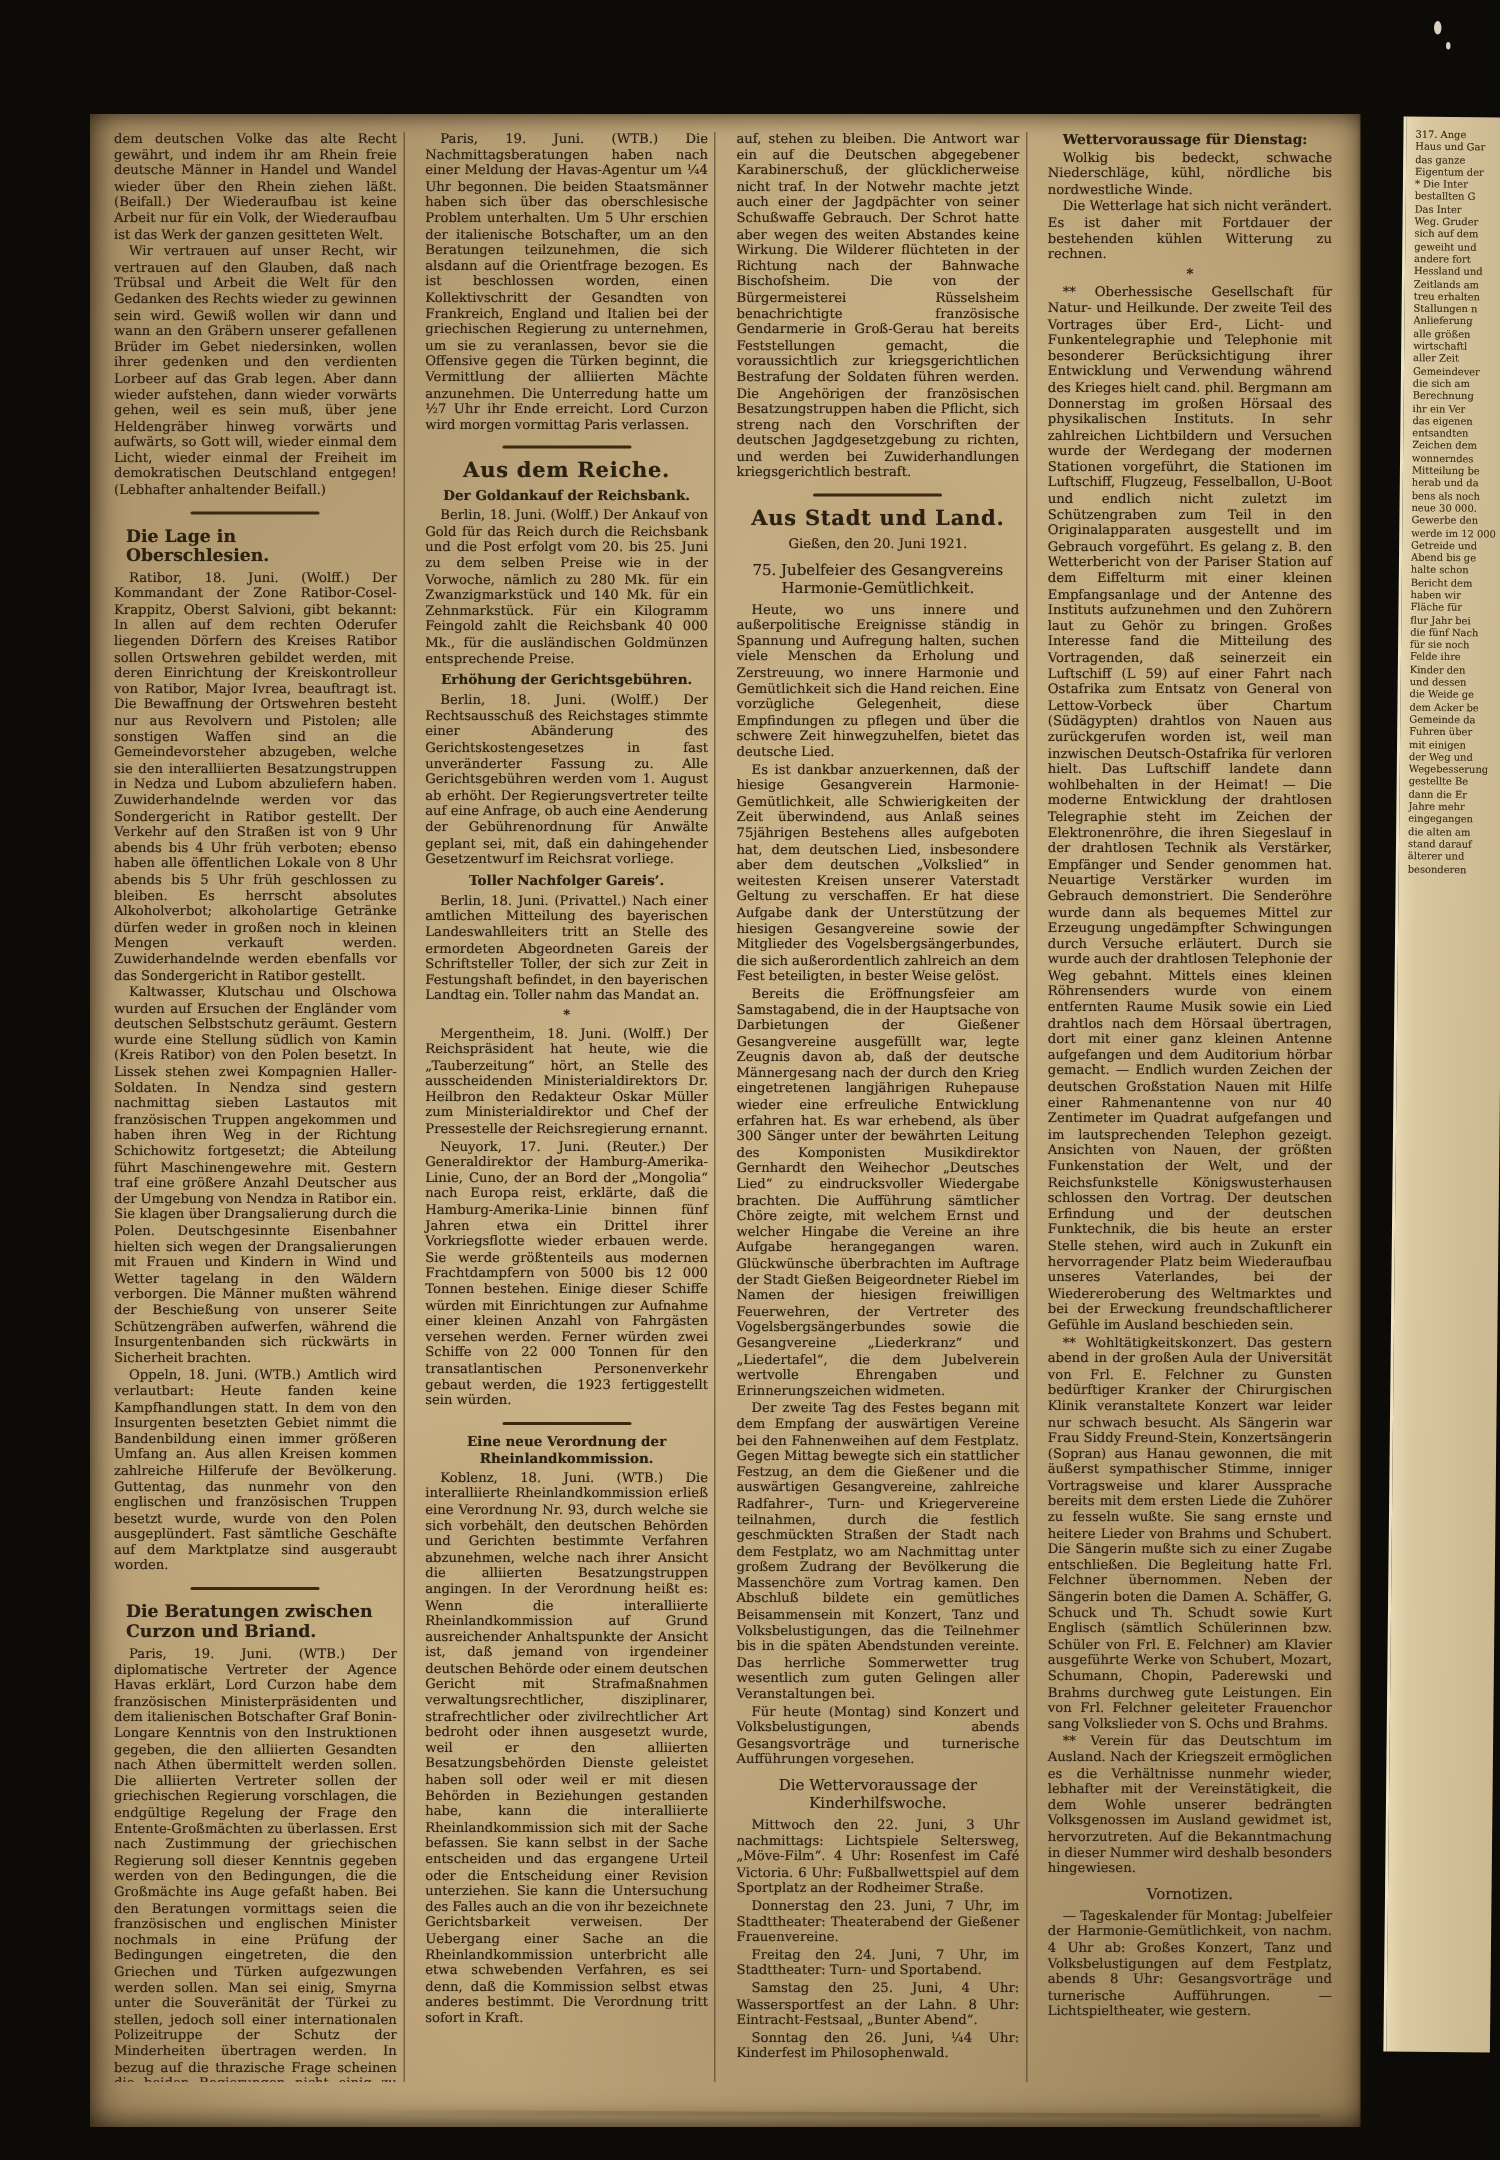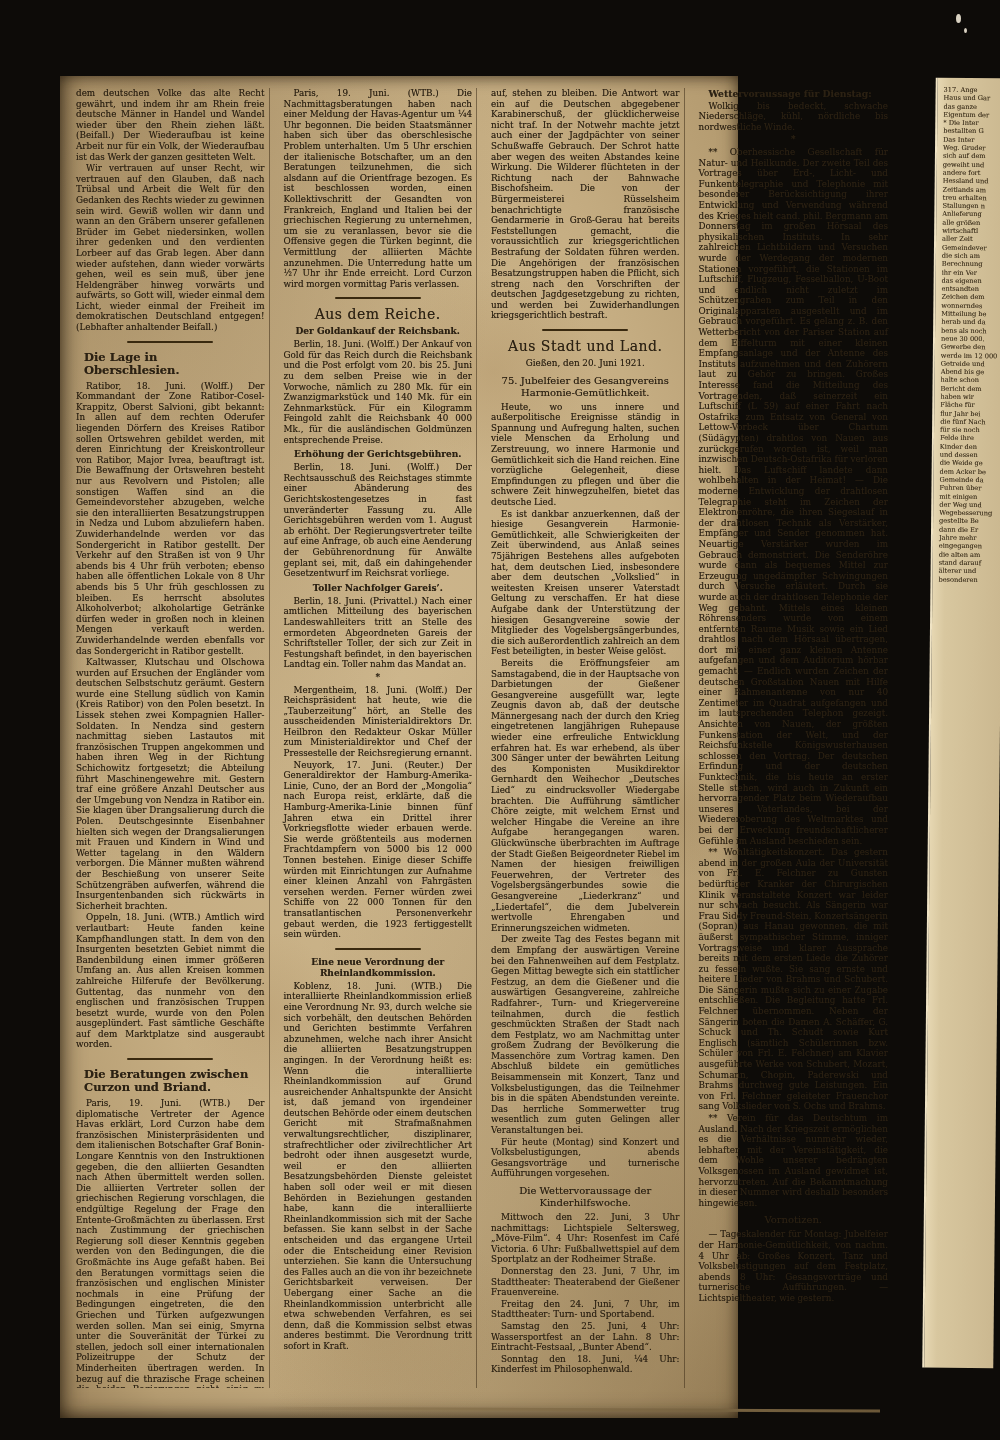--- a/index.html
+++ b/index.html
@@ -3,21 +3,21 @@
 <meta charset="utf-8">
 <style>
   html,body{margin:0;padding:0;}
   body{
     width:1000px;height:1440px;position:relative;overflow:hidden;
     background:#0d0b08;
     font-family:"DejaVu Serif","Liberation Serif",serif;
   }
   
   .paper{
-    position:absolute;left:60px;top:76px;width:678px;height:1342px;
+    position:absolute;left:60px;top:76px;width:847px;height:1342px;
     background:
       radial-gradient(ellipse at 18% 8%, rgba(120,95,60,.28), rgba(0,0,0,0) 40%),
       radial-gradient(ellipse at 85% 95%, rgba(110,88,55,.30), rgba(0,0,0,0) 45%),
       radial-gradient(ellipse at 50% 45%, #cdb68c 0%, #c6ae83 55%, #b59c71 85%, #9c835b 100%);
     box-shadow: inset 14px 0 22px -12px rgba(30,20,8,.75),
                 inset -10px 0 18px -10px rgba(30,20,8,.55),
                 inset 0 -14px 20px -12px rgba(30,20,8,.7),
                 inset 0 10px 16px -10px rgba(30,20,8,.6);
     color:#2b2113;
   }
@@ -36,21 +36,21 @@
   }
   .col{
     overflow:hidden;padding:0 4px 0 2px;
     border-right:1px solid rgba(62,46,24,.55);
     font-size:8.8px;line-height:10.6px;
     text-shadow:0 0 .5px rgba(43,33,19,.55);
   }
   .col:last-child{border-right:none;}
   .p{text-align:justify;text-indent:10px;margin:0 0 1px 0;word-spacing:-.2px;}
   .p.noindent{text-indent:0;}
-  .h-major{font-weight:normal;text-align:center;font-size:14px;line-height:16px;
+  .h-major{font-weight:bold;text-align:center;font-size:14px;line-height:16px;
            letter-spacing:.5px;margin:7px 0 4px;}
   .h-article{font-weight:bold;text-align:left;font-size:11.5px;line-height:13px;margin:8px 8px 4px;}
   .h-sub{font-weight:bold;text-align:center;font-size:9px;line-height:11px;margin:4px 2px 2px;}
   .h-sub2{font-weight:normal;text-align:center;font-size:10px;line-height:12px;margin:6px 2px 3px;}
   .h-left{font-weight:bold;font-size:9.2px;margin:1px 0 1px;text-indent:10px;}
   .dateline{text-align:center;font-size:8.8px;margin:1px 0 2px;}
   .rule{width:86px;height:2px;background:#39290f;margin:8px auto 7px;border-radius:1px;}
   .star{text-align:center;font-weight:bold;margin:2px 0;}
   
   .gutter{position:absolute;left:905px;top:0;width:26px;height:1440px;
@@ -116,25 +116,26 @@
         <div class="p">Heute, wo uns innere und außerpolitische Ereignisse ständig in Spannung und Aufregung halten, suchen viele Menschen da Erholung und Zerstreuung, wo innere Harmonie und Gemütlichkeit sich die Hand reichen. Eine vorzügliche Gelegenheit, diese Empfindungen zu pflegen und über die schwere Zeit hinwegzuhelfen, bietet das deutsche Lied.</div>
         <div class="p">Es ist dankbar anzuerkennen, daß der hiesige Gesangverein Harmonie-Gemütlichkeit, alle Schwierigkeiten der Zeit überwindend, aus Anlaß seines 75jährigen Bestehens alles aufgeboten hat, dem deutschen Lied, insbesondere aber dem deutschen „Volkslied“ in weitesten Kreisen unserer Vaterstadt Geltung zu verschaffen. Er hat diese Aufgabe dank der Unterstützung der hiesigen Gesangvereine sowie der Mitglieder des Vogelsbergsängerbundes, die sich außerordentlich zahlreich an dem Fest beteiligten, in bester Weise gelöst.</div>
         <div class="p">Bereits die Eröffnungsfeier am Samstagabend, die in der Hauptsache von Darbietungen der Gießener Gesangvereine ausgefüllt war, legte Zeugnis davon ab, daß der deutsche Männergesang nach der durch den Krieg eingetretenen langjährigen Ruhepause wieder eine erfreuliche Entwicklung erfahren hat. Es war erhebend, als über 300 Sänger unter der bewährten Leitung des Komponisten Musikdirektor Gernhardt den Weihechor „Deutsches Lied“ zu eindrucksvoller Wiedergabe brachten. Die Aufführung sämtlicher Chöre zeigte, mit welchem Ernst und welcher Hingabe die Vereine an ihre Aufgabe herangegangen waren. Glückwünsche überbrachten im Auftrage der Stadt Gießen Beigeordneter Riebel im Namen der hiesigen freiwilligen Feuerwehren, der Vertreter des Vogelsbergsängerbundes sowie die Gesangvereine „Liederkranz“ und „Liedertafel“, die dem Jubelverein wertvolle Ehrengaben und Erinnerungszeichen widmeten.</div>
         <div class="p">Der zweite Tag des Festes begann mit dem Empfang der auswärtigen Vereine bei den Fahnenweihen auf dem Festplatz. Gegen Mittag bewegte sich ein stattlicher Festzug, an dem die Gießener und die auswärtigen Gesangvereine, zahlreiche Radfahrer-, Turn- und Kriegervereine teilnahmen, durch die festlich geschmückten Straßen der Stadt nach dem Festplatz, wo am Nachmittag unter großem Zudrang der Bevölkerung die Massenchöre zum Vortrag kamen. Den Abschluß bildete ein gemütliches Beisammensein mit Konzert, Tanz und Volksbelustigungen, das die Teilnehmer bis in die späten Abendstunden vereinte. Das herrliche Sommerwetter trug wesentlich zum guten Gelingen aller Veranstaltungen bei.</div>
         <div class="p">Für heute (Montag) sind Konzert und Volksbelustigungen, abends Gesangsvorträge und turnerische Aufführungen vorgesehen.</div>
         <div class="h-sub2">Die Wettervoraussage der Kinderhilfswoche.</div>
         <div class="p">Mittwoch den 22. Juni, 3 Uhr nachmittags: Lichtspiele Seltersweg, „Möve-Film“. 4 Uhr: Rosenfest im Café Victoria. 6 Uhr: Fußballwettspiel auf dem Sportplatz an der Rodheimer Straße.</div>
         <div class="p">Donnerstag den 23. Juni, 7 Uhr, im Stadttheater: Theaterabend der Gießener Frauenvereine.</div>
         <div class="p">Freitag den 24. Juni, 7 Uhr, im Stadttheater: Turn- und Sportabend.</div>
         <div class="p">Samstag den 25. Juni, 4 Uhr: Wassersportfest an der Lahn. 8 Uhr: Eintracht-Festsaal, „Bunter Abend“.</div>
-        <div class="p">Sonntag den 18. Juni, ¼4 Uhr: Kinderfest im Philosophenwald.</div>
+        <div class="p">Sonntag den 26. Juni, ¼4 Uhr: Kinderfest im Philosophenwald.</div>
       </div>
     <div class="col">
         <div class="h-left">Wettervoraussage für Dienstag:</div>
         <div class="p">Wolkig bis bedeckt, schwache Niederschläge, kühl, nördliche bis nordwestliche Winde.</div>
+        <div class="p">Die Wetterlage hat sich nicht verändert. Es ist daher mit Fortdauer der bestehenden kühlen Witterung zu rechnen.</div>
         <div class="star">*</div>
         <div class="p">** Oberhessische Gesellschaft für Natur- und Heilkunde. Der zweite Teil des Vortrages über Erd-, Licht- und Funkentelegraphie und Telephonie mit besonderer Berücksichtigung ihrer Entwicklung und Verwendung während des Krieges hielt cand. phil. Bergmann am Donnerstag im großen Hörsaal des physikalischen Instituts. In sehr zahlreichen Lichtbildern und Versuchen wurde der Werdegang der modernen Stationen vorgeführt, die Stationen im Luftschiff, Flugzeug, Fesselballon, U-Boot und endlich nicht zuletzt im Schützengraben zum Teil in den Originalapparaten ausgestellt und im Gebrauch vorgeführt. Es gelang z. B. den Wetterbericht von der Pariser Station auf dem Eiffelturm mit einer kleinen Empfangsanlage und der Antenne des Instituts aufzunehmen und den Zuhörern laut zu Gehör zu bringen. Großes Interesse fand die Mitteilung des Vortragenden, daß seinerzeit ein Luftschiff (L 59) auf einer Fahrt nach Ostafrika zum Entsatz von General von Lettow-Vorbeck über Chartum (Südägypten) drahtlos von Nauen aus zurückgerufen worden ist, weil man inzwischen Deutsch-Ostafrika für verloren hielt. Das Luftschiff landete dann wohlbehalten in der Heimat! — Die moderne Entwicklung der drahtlosen Telegraphie steht im Zeichen der Elektronenröhre, die ihren Siegeslauf in der drahtlosen Technik als Verstärker, Empfänger und Sender genommen hat. Neuartige Verstärker wurden im Gebrauch demonstriert. Die Senderöhre wurde dann als bequemes Mittel zur Erzeugung ungedämpfter Schwingungen durch Versuche erläutert. Durch sie wurde auch der drahtlosen Telephonie der Weg gebahnt. Mittels eines kleinen Röhrensenders wurde von einem entfernten Raume Musik sowie ein Lied drahtlos nach dem Hörsaal übertragen, dort mit einer ganz kleinen Antenne aufgefangen und dem Auditorium hörbar gemacht. — Endlich wurden Zeichen der deutschen Großstation Nauen mit Hilfe einer Rahmenantenne von nur 40 Zentimeter im Quadrat aufgefangen und im lautsprechenden Telephon gezeigt. Ansichten von Nauen, der größten Funkenstation der Welt, und der Reichsfunkstelle Königswusterhausen schlossen den Vortrag. Der deutschen Erfindung und der deutschen Funktechnik, die bis heute an erster Stelle stehen, wird auch in Zukunft ein hervorragender Platz beim Wiederaufbau unseres Vaterlandes, bei der Wiedereroberung des Weltmarktes und bei der Erweckung freundschaftlicherer Gefühle im Ausland beschieden sein.</div>
         <div class="p">** Wohltätigkeitskonzert. Das gestern abend in der großen Aula der Universität von Frl. E. Felchner zu Gunsten bedürftiger Kranker der Chirurgischen Klinik veranstaltete Konzert war leider nur schwach besucht. Als Sängerin war Frau Siddy Freund-Stein, Konzertsängerin (Sopran) aus Hanau gewonnen, die mit äußerst sympathischer Stimme, inniger Vortragsweise und klarer Aussprache bereits mit dem ersten Liede die Zuhörer zu fesseln wußte. Sie sang ernste und heitere Lieder von Brahms und Schubert. Die Sängerin mußte sich zu einer Zugabe entschließen. Die Begleitung hatte Frl. Felchner übernommen. Neben der Sängerin boten die Damen A. Schäffer, G. Schuck und Th. Schudt sowie Kurt Englisch (sämtlich Schülerinnen bzw. Schüler von Frl. E. Felchner) am Klavier ausgeführte Werke von Schubert, Mozart, Schumann, Chopin, Paderewski und Brahms durchweg gute Leistungen. Ein von Frl. Felchner geleiteter Frauenchor sang Volkslieder von S. Ochs und Brahms.</div>
         <div class="p">** Verein für das Deutschtum im Ausland. Nach der Kriegszeit ermöglichen es die Verhältnisse nunmehr wieder, lebhafter mit der Vereinstätigkeit, die dem Wohle unserer bedrängten Volksgenossen im Ausland gewidmet ist, hervorzutreten. Auf die Bekanntmachung in dieser Nummer wird deshalb besonders hingewiesen.</div>
         <div class="h-sub2">Vornotizen.</div>
         <div class="p">— Tageskalender für Montag: Jubelfeier der Harmonie-Gemütlichkeit, von nachm. 4 Uhr ab: Großes Konzert, Tanz und Volksbelustigungen auf dem Festplatz, abends 8 Uhr: Gesangsvorträge und turnerische Aufführungen. — Lichtspieltheater, wie gestern.</div>
       </div>
   </div>
 </div>
 

